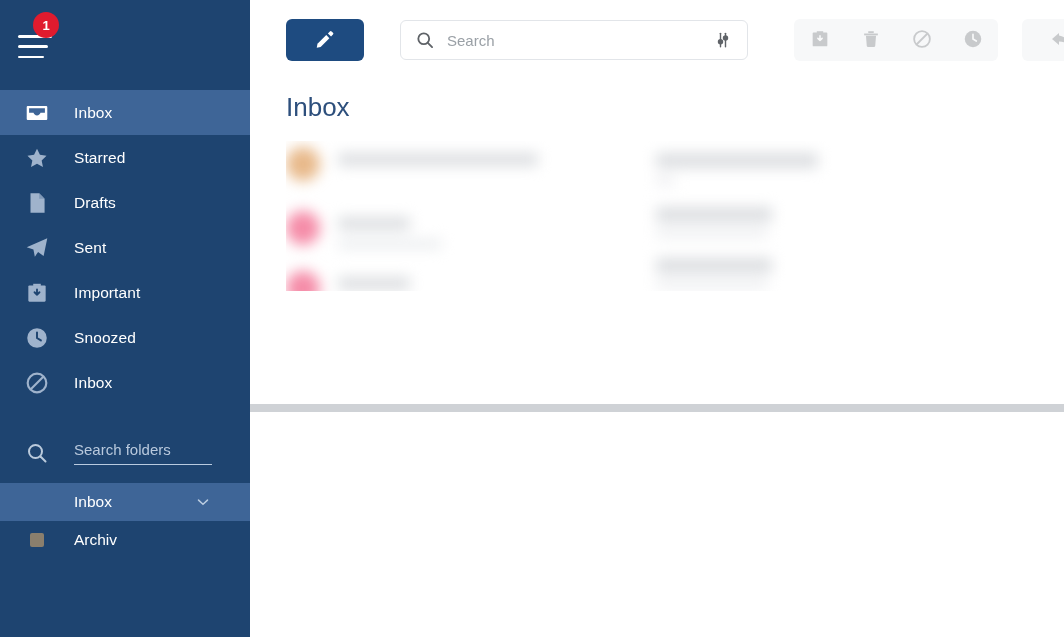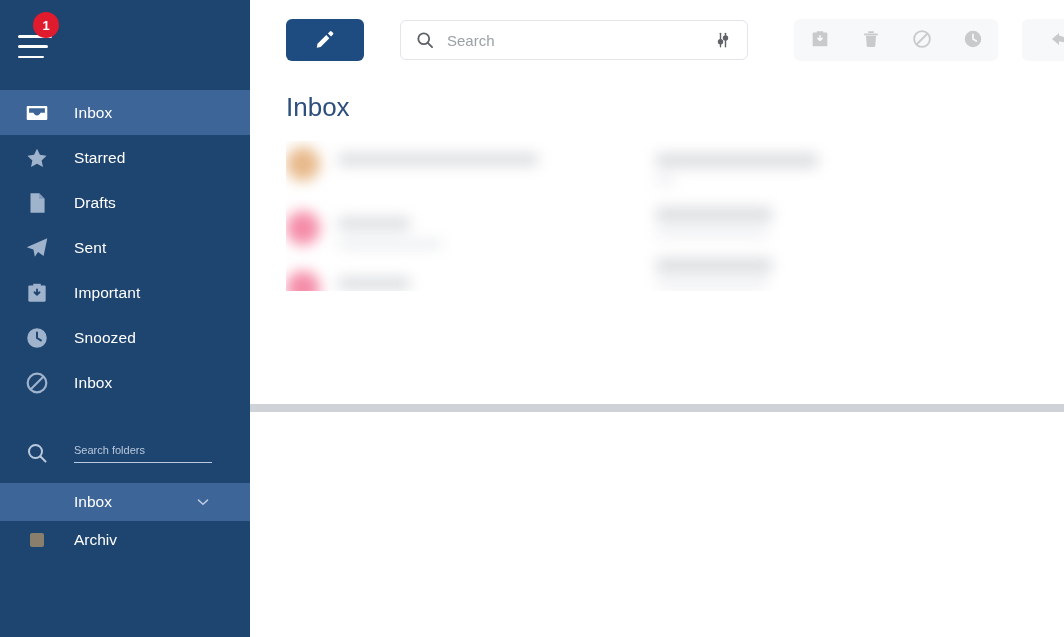--- a/index.html
+++ b/index.html
@@ -67,21 +67,21 @@
     height: 60px;
     display: flex; align-items: center;
     margin-top: 18px;
   }
   .folder-search .nav-icon svg { opacity: .95; }
   .folder-search-field {
     border-bottom: 1.5px solid #b9cbe0;
     width: 138px;
     padding-bottom: 6px;
     color: #b9c9dd;
-    font-size: 11px;
+    font-size: 15px;
     font-family: "Liberation Sans", sans-serif;
   }
 
   .folder-row {
     height: 38px;
     display: flex; align-items: center;
     color: #fff;
     cursor: pointer;
   }
   .folder-row.active { background: #3e6597; }

